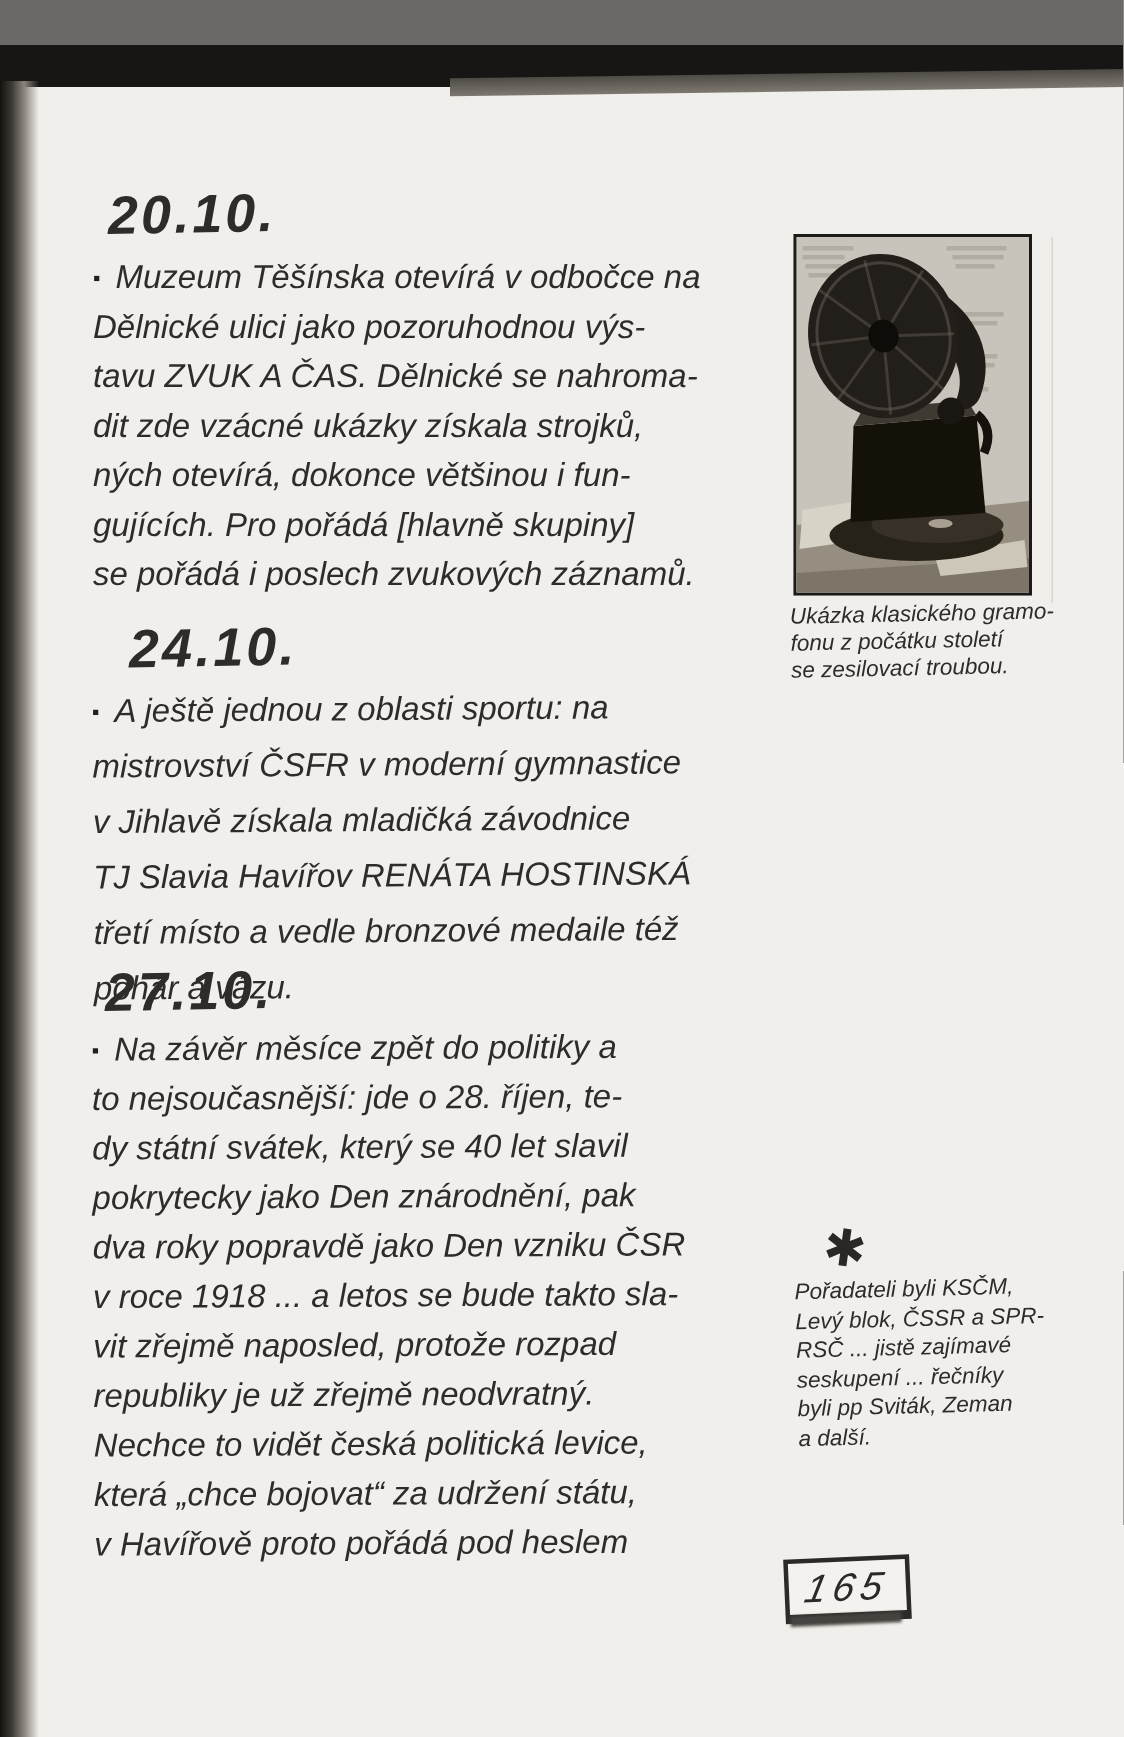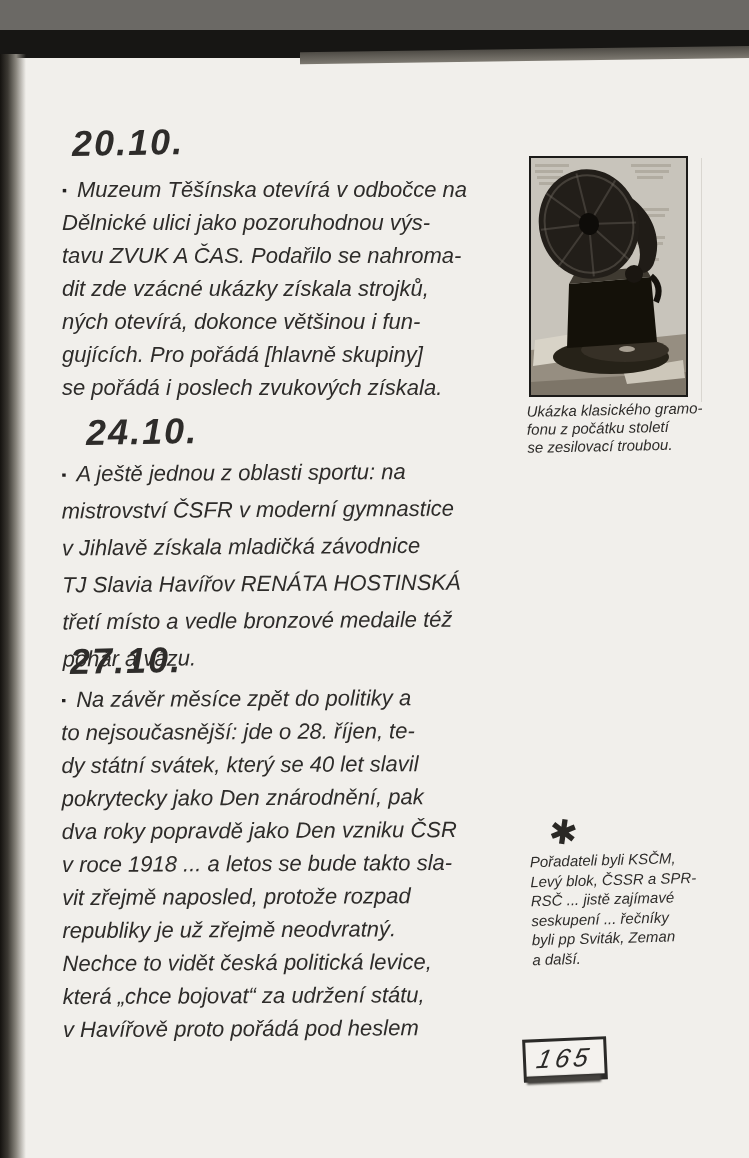--- a/index.html
+++ b/index.html
@@ -14,21 +14,21 @@
   .bottom-line{position:absolute;left:0;top:1145px;width:100%;height:6px;background:#121110;}
   .bottom-grey{position:absolute;left:0;top:1151px;width:100%;height:7px;background:#95928d;}
   .crease{position:absolute;left:701px;top:128px;width:1px;height:244px;background:#d9d6d0;}
 
   
   .hw{font-style:italic;color:#2e2c2a;}
   .date-h{position:absolute;font-weight:bold;font-size:36px;letter-spacing:2px;
         transform:rotate(-1deg);}
   .para{position:absolute;font-size:22px;}
   .para .line{display:block;white-space:nowrap;}
-  .p1{left:62px;top:138px;}  .p1 .line{height:33px;line-height:44px;}
+  .p1{left:62px;top:138px;}  .p1 .line{height:33px;line-height:33px;}
   .p2{left:62px;top:424px;transform:rotate(-0.4deg);} .p2 .line{height:37px;line-height:37px;}
   .p3{left:62px;top:652px;transform:rotate(-0.3deg);} .p3 .line{height:33px;line-height:33px;}
   .bullet{display:inline-block;font-style:normal;font-size:14px;vertical-align:2px;
         margin-right:10px;color:#232120;}
 
   
   .photo{position:absolute;left:529px;top:126px;width:159px;height:241px;
         border:2px solid #1b1a18;background:#c8c4bb;box-sizing:border-box;}
   .caption{position:absolute;left:527px;top:371px;font-size:15px;line-height:18px;
         transform:rotate(-1.2deg);}
@@ -59,25 +59,25 @@
   <div class="top-band-diag"></div>
   <div class="left-strip"></div>
   <div class="bottom-line"></div>
   <div class="bottom-grey"></div>
   <div class="crease"></div>
 
   <div class="hw date-h" style="left:72px;top:92px;">20.10.</div>
   <div class="hw para p1">
     <span class="line"><span class="bullet">▪</span><span>Muzeum Těšínska otevírá v odbočce na</span></span>
     <span class="line">Dělnické ulici jako pozoruhodnou výs-</span>
-    <span class="line">tavu ZVUK A ČAS. Podařilo se nahroma-</span>
+    <span class="line">tavu ZVUK A ČAS. Dělnické se nahroma-</span>
     <span class="line">dit zde vzácné ukázky získala strojků,</span>
     <span class="line">ných otevírá, dokonce většinou i fun-</span>
     <span class="line">gujících. Pro pořádá [hlavně skupiny]</span>
-    <span class="line">se pořádá i poslech zvukových získala.</span>
+    <span class="line">se pořádá i poslech zvukových záznamů.</span>
   </div>
 
   <div class="hw date-h" style="left:86px;top:381px;">24.10.</div>
   <div class="hw para p2">
     <span class="line"><span class="bullet">▪</span><span>A ještě jednou z oblasti sportu: na</span></span>
     <span class="line">mistrovství ČSFR v moderní gymnastice</span>
     <span class="line">v Jihlavě získala mladičká závodnice</span>
     <span class="line">TJ Slavia Havířov RENÁTA HOSTINSKÁ</span>
     <span class="line">třetí místo a vedle bronzové medaile též</span>
     <span class="line">pohár a vázu.</span>

